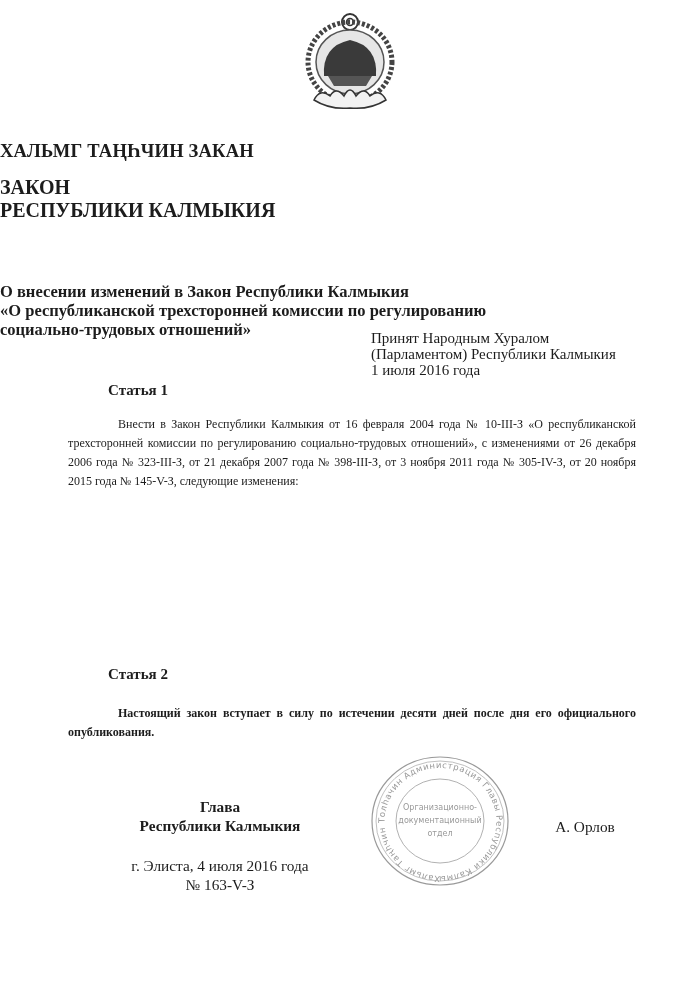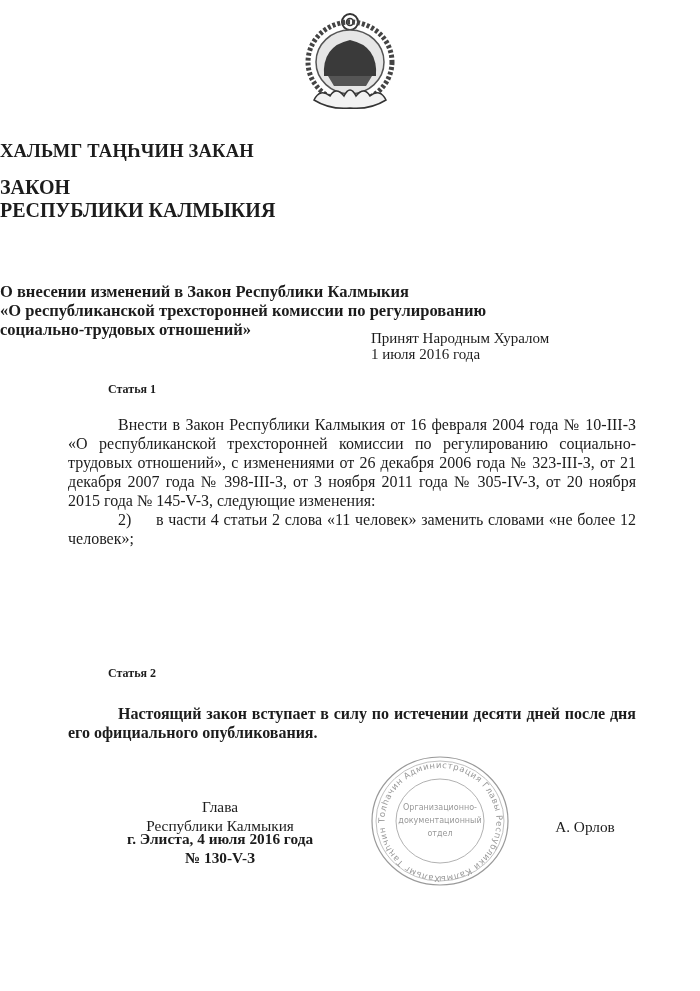--- a/index.html
+++ b/index.html
@@ -7,23 +7,23 @@
       width: 700px; height: 991px; position: relative; overflow: hidden;
       font-family: "Liberation Serif", "DejaVu Serif", serif;
       color: #1c1c1c;
     }
     .emblem { position: absolute; left: 300px; top: 10px; width: 100px; height: 105px; }
     .center { position: absolute; left: 0; width: 700px; text-align: left; }
     .h-kalm { top: 141px; font-size: 18.5px; font-weight: bold; letter-spacing: 0.2px; }
     .h-zakon { top: 176px; font-size: 20px; font-weight: bold; line-height: 23px; }
     .h-title { top: 251px; font-size: 16.5px; font-weight: bold; line-height: 19px; margin-top: 31px; }
     .adopted { position: absolute; left: 371px; top: 330px; font-size: 15px; line-height: 16px; }
-    .article-h { position: absolute; left: 108px; font-size: 12px; font-weight: bold; }
+    .article-h { position: absolute; left: 108px; font-size: 15px; font-weight: bold; }
     .para {
-      position: absolute; left: 68px; width: 568px; font-size: 16px; line-height: 19px;
+      position: absolute; left: 68px; width: 568px; font-size: 12px; line-height: 19px;
       text-align: justify;
     }
     .para p { margin: 0; }
     .indent { text-indent: 50px; }
     .item { text-indent: 50px; }
     .item .num { display: inline-block; text-indent: 0; width: 38px; }
     .sig { position: absolute; font-size: 15.3px; line-height: 19px; text-align: center; }
     .stamp { position: absolute; left: 368px; top: 754px; width: 145px; height: 135px; }
   </style>
 </head>
@@ -45,28 +45,28 @@
   <div>РЕСПУБЛИКИ КАЛМЫКИЯ</div>
 </div>
 <div class="center h-title">
   <div>О внесении изменений в Закон Республики Калмыкия</div>
   <div>«О республиканской трехсторонней комиссии по регулированию</div>
   <div>социально-трудовых отношений»</div>
 </div>
 
 <div class="adopted">
   <div>Принят Народным Хуралом</div>
+  <div>(Парламентом) Республики Калмыкия</div>
   <div>1 июля 2016 года</div>
 </div>
 
 <div class="article-h" style="top:382px;">Статья 1</div>
 
 <div class="para" style="top:415px;">
   <p class="indent">Внести в Закон Республики Калмыкия от 16 февраля 2004 года № 10-III-З «О республиканской трехсторонней комиссии по регулированию социально-трудовых отношений», с изменениями от 26 декабря 2006 года № 323-III-З, от 21 декабря 2007 года № 398-III-З, от 3 ноября 2011 года № 305-IV-З, от 20 ноября 2015 года № 145-V-З, следующие изменения:</p>
-  <p class="item"><span class="num">2)</span><span>в части 4 статьи 2 слова «11 человек» заменить словами «не более 12 человек»;</span></p>
 </div>
 
 <div class="article-h" style="top:666px;">Статья 2</div>
 <div class="para" style="top:704px;font-weight:bold;">
   <p class="indent">Настоящий закон вступает в силу по истечении десяти дней после дня его официального опубликования.</p>
 </div>
 
 <svg class="stamp" viewBox="0 0 145 135">
   <defs>
     <path id="ringPath" d="M 72 122 A 56 54 0 1 1 73 122"></path>
@@ -75,21 +75,21 @@
   <ellipse cx="72" cy="67" rx="64" ry="60" fill="none" stroke="#b0b0b0" stroke-width="0.8"></ellipse>
   <ellipse cx="72" cy="67" rx="44" ry="42" fill="none" stroke="#a8a8a8" stroke-width="0.9"></ellipse>
   <text font-family="DejaVu Sans, sans-serif" font-size="8.5" fill="#999" letter-spacing="0.6">
     <textPath href="#ringPath">Хальмг Таңһчин Толһачин Администрация Главы Республики Калмыкия</textPath>
   </text>
   <text x="72" y="56" text-anchor="middle" font-family="DejaVu Sans, sans-serif" font-size="8" fill="#999">Организационно-</text>
   <text x="72" y="69" text-anchor="middle" font-family="DejaVu Sans, sans-serif" font-size="8" fill="#999">документационный</text>
   <text x="72" y="82" text-anchor="middle" font-family="DejaVu Sans, sans-serif" font-size="8" fill="#999">отдел</text>
 </svg>
 
-<div class="sig" style="left:120px; top:797px; width:200px;">
+<div class="sig" style="left:120px; top:797px; width:200px;font-weight:bold;">
   <div>Глава</div>
   <div>Республики Калмыкия</div>
 </div>
 <div class="sig" style="left:540px; top:817px; width:90px;">А. Орлов</div>
-<div class="sig" style="left:100px; top:829px; width:240px;font-weight:bold;">
+<div class="sig" style="left:100px; top:856px; width:240px;">
   <div>г. Элиста, 4 июля 2016 года</div>
-  <div>№ 130-V-З</div>
+  <div>№ 163-V-З</div>
 </div>
 
 </body></html>

